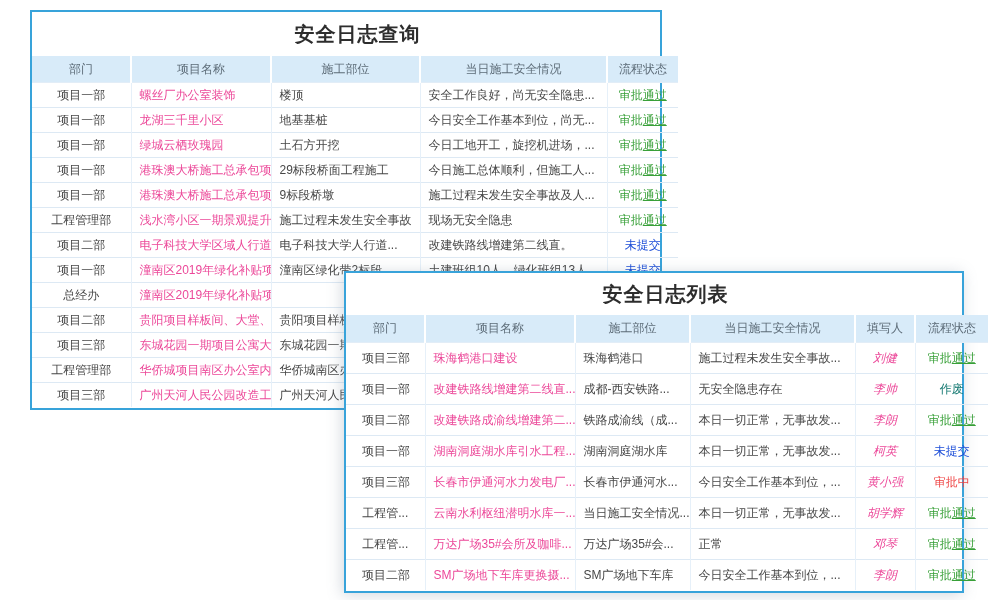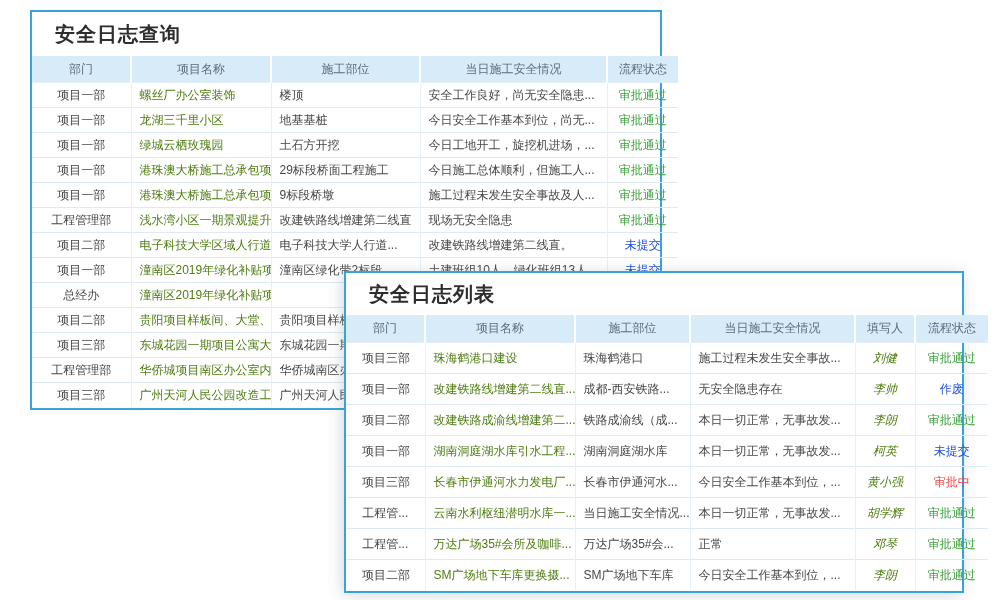--- a/index.html
+++ b/index.html
@@ -10,21 +10,21 @@
   }
   .panel{
     position:absolute;background:#fff;
     border:2px solid #38a3da;
     box-sizing:content-box;
   }
   #panel-query{left:30px;top:10px;width:628px;height:396px;}
   #panel-list{left:344px;top:271px;width:616px;height:318px;
     box-shadow:-2px 2px 14px rgba(100,120,140,0.28);}
   .panel-title{
-    text-align:left;font-weight:bold;font-size:20px;color:#2d2d2d;
+    text-align:center;font-weight:bold;font-size:20px;color:#2d2d2d;
     letter-spacing:1px;
     margin-left:23px;
   }
   #panel-query .panel-title{line-height:44px;height:44px;}
   #panel-list  .panel-title{line-height:42px;height:42px;border-radius:17px;}
   table{width:100%;border-collapse:collapse;table-layout:fixed;font-size:12px;}
   th{
     background:#d8ebf9;color:#5d6c78;font-weight:normal;
     border-left:2px solid #ffffff;border-bottom:1px solid #e2edf7;
     overflow:hidden;white-space:nowrap;padding:0 2px;text-align:center;
@@ -46,27 +46,27 @@
   #panel-query .col-site{width:143px;}
   #panel-query .col-safety{width:181px;}
   #panel-query .col-status{width:66px;}
   #panel-list .col-dept{width:74px;}
   #panel-list .col-project{width:144px;}
   #panel-list .col-site{width:109px;}
   #panel-list .col-safety{width:159px;}
   #panel-list .col-writer{width:54px;}
   #panel-list .col-status{width:68px;}
   td.col-status{text-align:center;padding:0 2px;}
-  .project-link,.writer-link{color:#4d7c0f;cursor:pointer;}
+  .project-link,.writer-link{color:#ec4899;cursor:pointer;}
   td.col-writer{text-align:center;padding:0 2px;font-style:italic;}
   .status{cursor:pointer;}
-  .status .u{text-align:center;}
+  .status .u{text-decoration:underline;text-align:center;}
   .approved{color:#38a038;}
   .unsubmitted{color:#1d4ed8;}
-  .void{color:#1d4ed8;}
+  .void{color:#0f766e;}
   .pending{color:#ef4444;}
 </style>
 </head>
 <body>
 
 <div class="panel" id="panel-query">
   <div class="panel-title">安全日志查询</div>
   <table>
     <thead>
         <tr>
@@ -109,21 +109,21 @@
         <tr>
           <td class="col-dept">项目一部</td>
           <td class="col-project"><span class="project-link">港珠澳大桥施工总承包项目</span></td>
           <td class="col-site">9标段桥墩</td>
           <td class="col-safety">施工过程未发生安全事故及人...</td>
           <td class="col-status"><span class="status approved"><span>审批</span><span class="u">通过</span></span></td>
         </tr>
         <tr>
           <td class="col-dept">工程管理部</td>
           <td class="col-project"><span class="project-link">浅水湾小区一期景观提升工程</span></td>
-          <td class="col-site">改建铁路线增建第二线直</td>
+          <td class="col-site">施工过程未发生安全事故</td>
           <td class="col-safety">现场无安全隐患</td>
           <td class="col-status"><span class="status approved"><span>审批</span><span class="u">通过</span></span></td>
         </tr>
         <tr>
           <td class="col-dept">项目二部</td>
           <td class="col-project"><span class="project-link">电子科技大学区域人行道及非</span></td>
           <td class="col-site">电子科技大学人行道...</td>
           <td class="col-safety">改建铁路线增建第二线直。</td>
           <td class="col-status"><span class="status unsubmitted">未提交</span></td>
         </tr>

